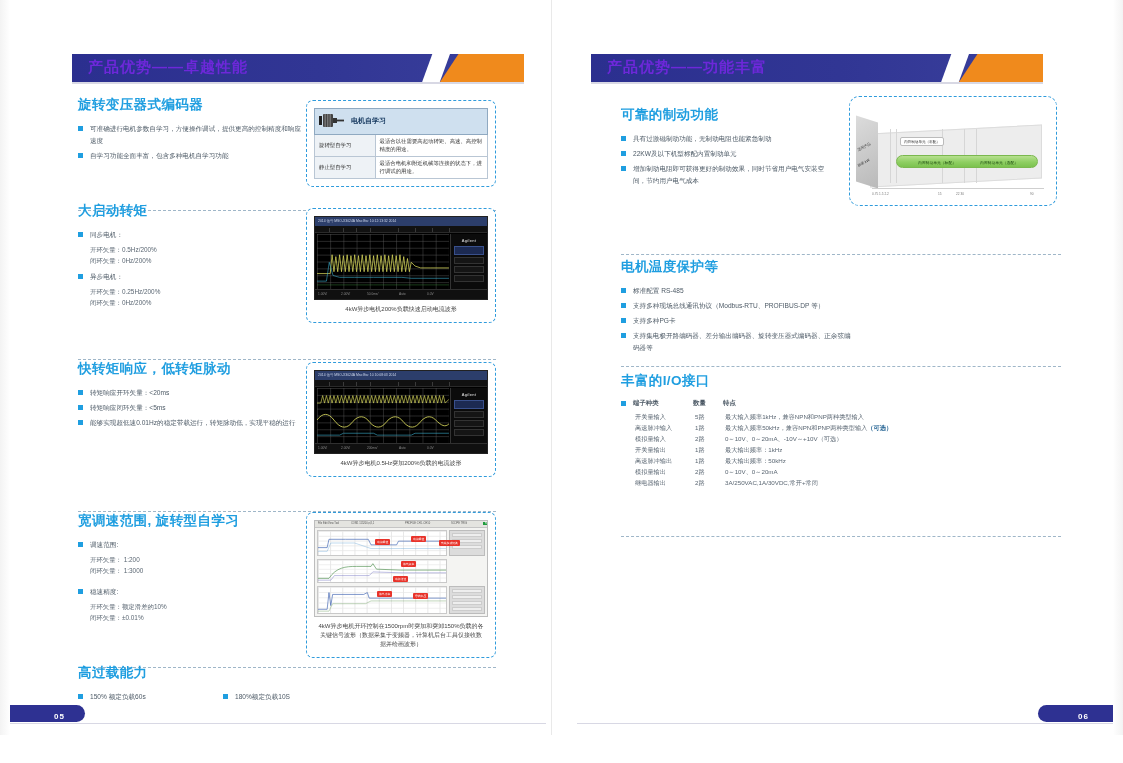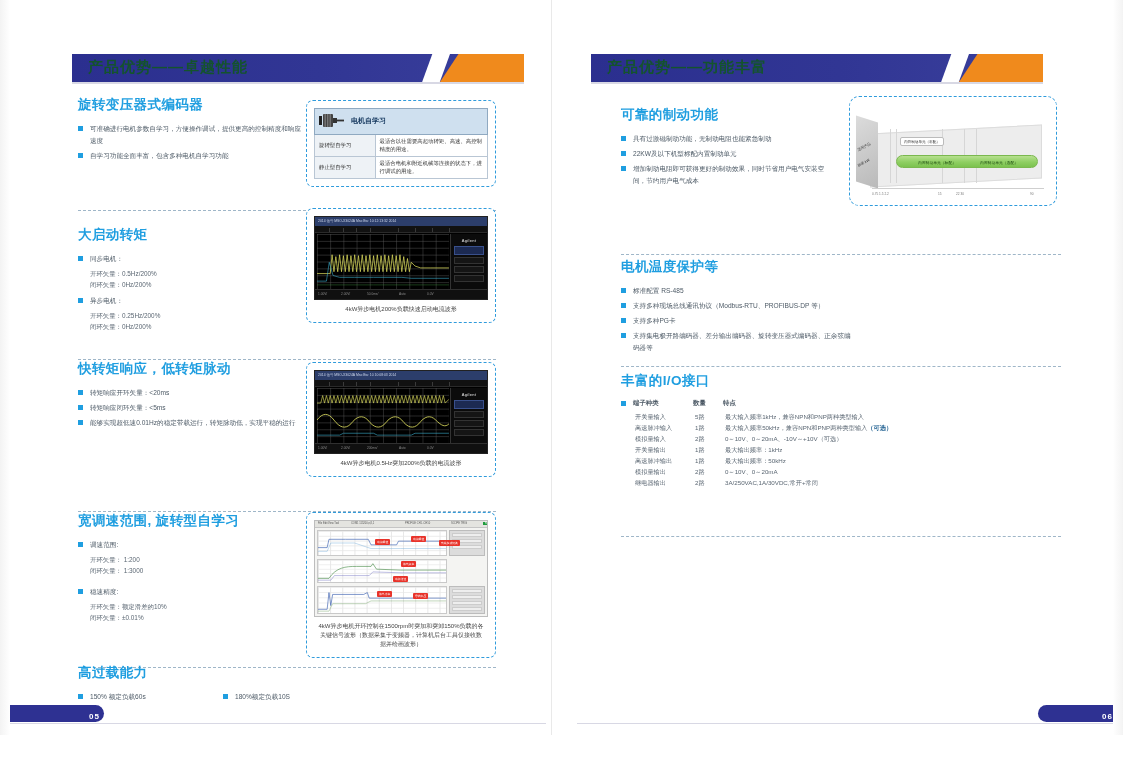--- a/index.html
+++ b/index.html
@@ -14,21 +14,21 @@
 
   
   .banner { position:absolute; left:62px; top:54px; width:452px; height:28px; }
   .page.right .banner { left:14px; }
   .banner .bar { position:absolute; left:0; top:0; width:452px; height:28px;
       background:linear-gradient(90deg,#2b2f8f 0%,#313694 55%,#3a3f9c 100%); }
   .banner .accent { position:absolute; right:0; top:0; width:84px; height:28px;
       background:#f08a1c; clip-path:polygon(22% 0,100% 0,100% 100%,0 100%); }
   .banner .accent2 { position:absolute; right:74px; top:0; width:34px; height:28px;
       background:#ffffff; clip-path:polygon(48% 0,100% 0,70% 100%,18% 100%); }
-  .banner .btitle { position:absolute; left:16px; top:4px; font-size:15px; font-weight:bold; color:#14532d; letter-spacing:1px; }
+  .banner .btitle { position:absolute; left:16px; top:4px; font-size:15px; font-weight:bold; color:#6d28d9; letter-spacing:1px; }
   .banner .underline { position:absolute; left:0; top:28px; width:452px; height:2px; background:#d8d8e4; }
 
   
   .col-l { position:absolute; left:68px; top:96px; width:226px; }
   .col-r-img { position:absolute; left:296px; top:96px; width:190px; }
 
   .sec-title { color:#1f9ee0; font-size:13.5px; font-weight:bold; letter-spacing:.4px; margin-bottom:9px; }
 
   ul.bul { list-style:none; }
   ul.bul li { position:relative; padding-left:12px; font-size:6.6px; color:#4d5a66; line-height:11.5px; margin-bottom:3.5px; }
@@ -99,22 +99,22 @@
   .io-head:before { content:""; position:absolute; left:0; top:2px; width:5px; height:5px; background:#1f9ee0; }
   .io-row { display:flex; font-size:6.2px; color:#5b6773; padding-left:14px; line-height:11px; }
   .io-c1 { width:60px; flex:none; }
   .io-c2 { width:30px; flex:none; }
   .io-c3 { flex:1; }
   .io-c3 b { color:#1b5d8f; }
 
   
   .pnum { position:absolute; bottom:13px; height:17px; background:#2e3192; border-radius:9px; }
   .pnum span { font-size:8px; color:#fff; font-weight:bold; letter-spacing:1px; line-height:17px; }
-  .pnum.l { left:0px; width:94px; text-align:right; padding-right:4px; border-radius:0 9px 9px 0; }
-  .pnum.r { right:0px; width:75px; text-align:right; padding-left:16px; border-radius:9px 0 0 9px; }
+  .pnum.l { left:0px; width:75px; text-align:right; padding-right:20px; border-radius:0 9px 9px 0; }
+  .pnum.r { right:0px; width:75px; text-align:center; padding-left:16px; border-radius:9px 0 0 9px; }
   .pnum-line { position:absolute; bottom:11px; height:1px; background:#d8d8e4; }
 </style>
 </head>
 <body>
 
 <div class="spread">
   <div class="page-shadow-l"></div>
   <div class="page-shadow-r"></div>
   <div class="gutter"></div>
 
@@ -164,21 +164,21 @@
             <td class="k">静止型自学习</td>
             <td>最适合电机和附近机械等连接的状态下，进行调试的用途。</td>
           </tr>
         </tbody>
           </table>
       </div>
     </div>
 
     <div style="position:absolute;left:68px;top:196px;width:418px;" class="divider"></div>
 
-    <div class="col-l" style="top:226px;">
+    <div class="col-l" style="top:202px;">
       <div class="sec-title">大启动转矩</div>
       <ul class="bul">
         <li>同步电机：</li>
       </ul>
       <div class="subline">开环矢量：0.5Hz/200%</div>
       <div class="subline">闭环矢量：0Hz/200%</div>
       <ul class="bul" style="margin-top:5px;">
         <li>异步电机：</li>
       </ul>
       <div class="subline">开环矢量：0.25Hz/200%</div>

